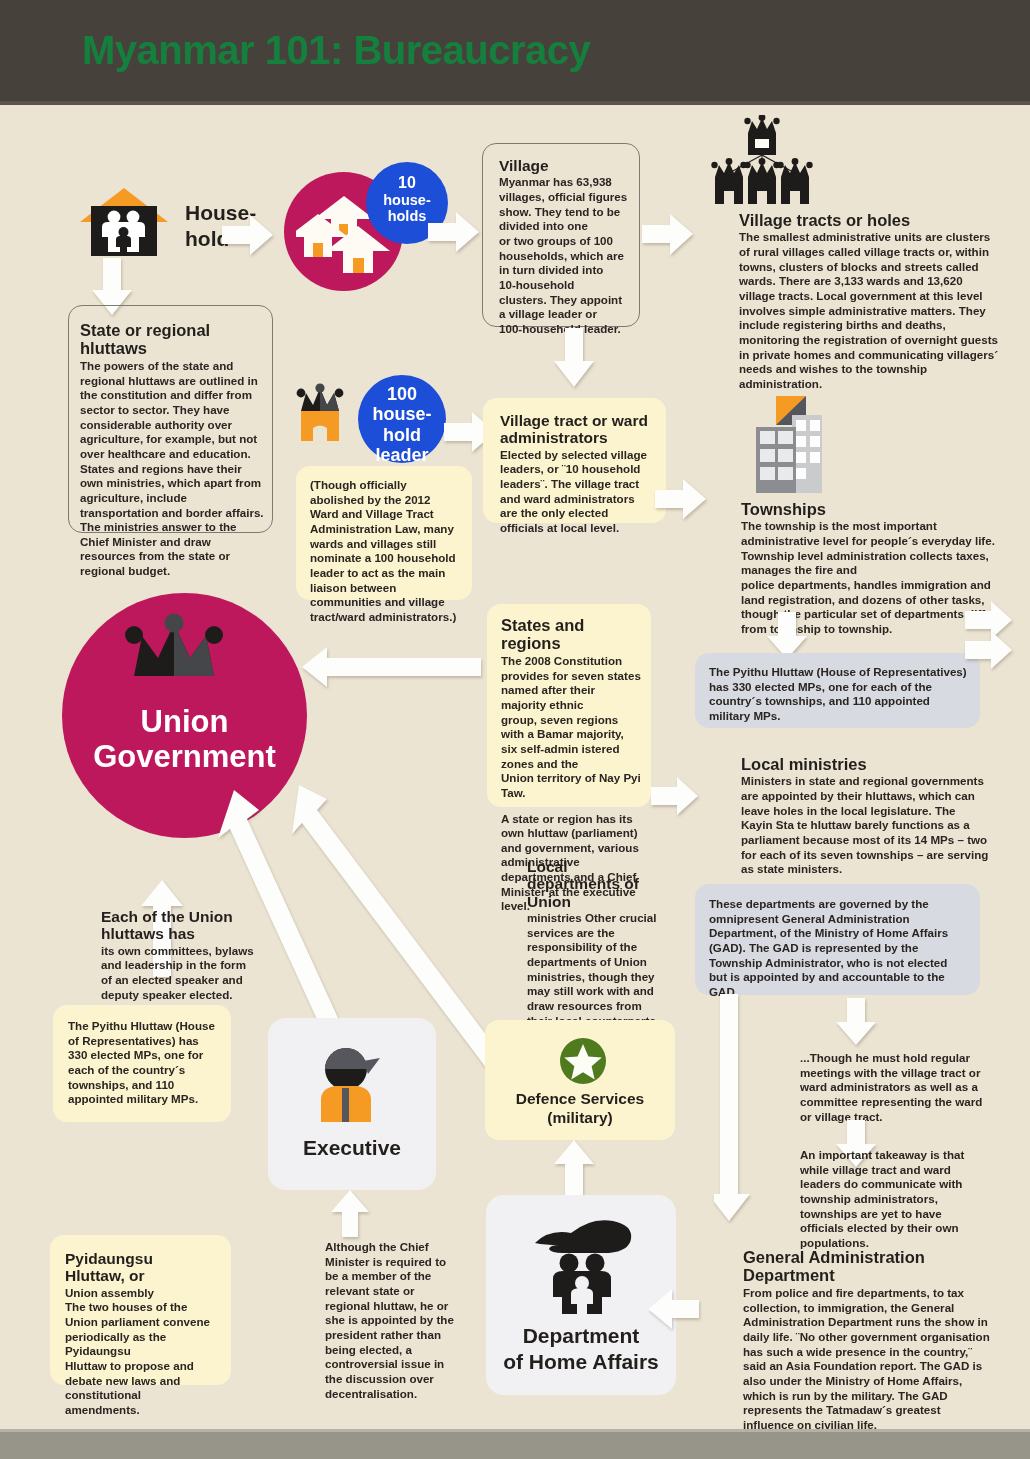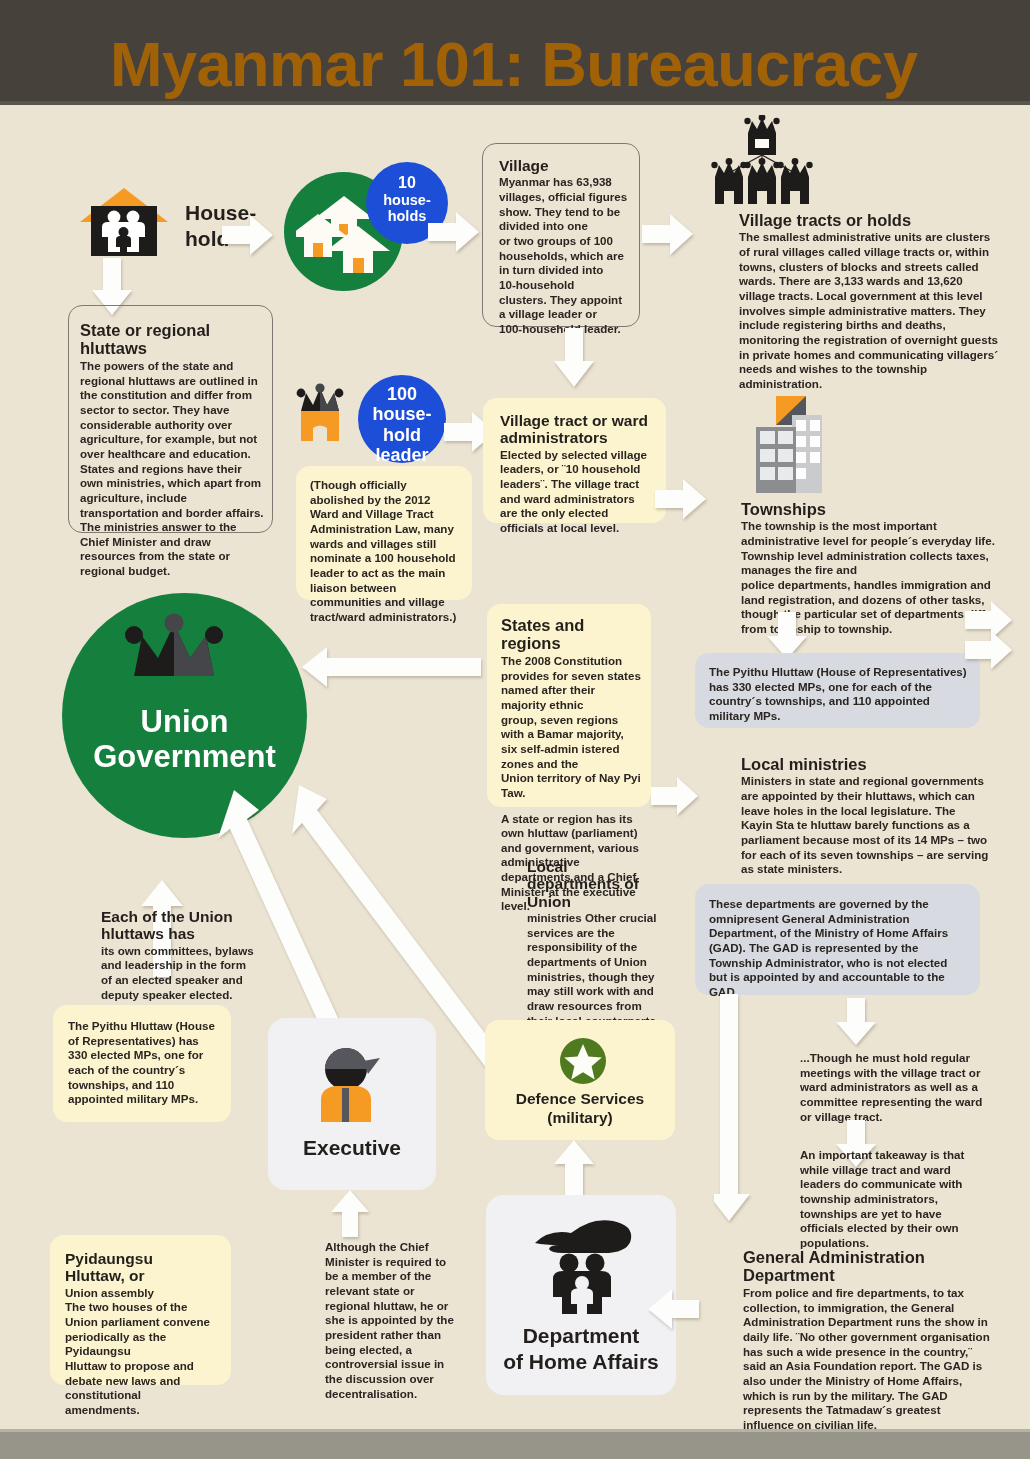--- a/index.html
+++ b/index.html
@@ -9,22 +9,22 @@
     font-family:"Liberation Sans", sans-serif;
     position:relative;overflow:hidden;
     color:#231f1c;
   }
   .page{position:relative;width:1030px;height:1459px;overflow:hidden;}
 
   
   .header{position:absolute;left:0;top:0;width:1030px;height:101px;background:#46423b;}
   .header-title{
     position:absolute;left:82px;top:28px;
-    font-size:63px;font-weight:bold;color:#a16207;
-    letter-spacing:-0.5px;white-space:nowrap;margin-left:28px;
+    font-size:40px;font-weight:bold;color:#15803d;
+    letter-spacing:-0.5px;white-space:nowrap;
   }
   .header-rule{position:absolute;left:0;top:101px;width:1030px;height:4px;background:#5b564d;}
   .footer-bar{position:absolute;left:0;top:1432px;width:1030px;height:27px;background:#97958a;}
   .footer-rule{position:absolute;left:0;top:1429px;width:1030px;height:3px;background:#b5b2a6;}
 
   
   .box{position:absolute;box-sizing:border-box;padding-left:41px;}
   .box-outline{border:1.6px solid #7e7a72;border-radius:14px;background:transparent;}
   .box-cream{background:#fcf4cf;border-radius:14px;}
   .box-grey{background:#d7dae0;border-radius:14px;}
@@ -36,21 +36,21 @@
   .body-t{font-size:11.6px;line-height:1.265;font-weight:bold;color:#2a2521;}
   .inner{position:absolute;}
 
   
   .arrow{position:absolute;}
   .arrow svg{display:block;filter:drop-shadow(1px 2px 1.5px rgba(90,80,60,0.30));}
   .ar-fill{fill:#fdfdfb;}
 
   
   .circ{position:absolute;border-radius:50%;}
-  .circ-orange{background:#15803d;}
+  .circ-orange{background:#be185d;}
   .circ-dark{background:#1d4ed8;}
   .badge-txt{
     position:absolute;color:#fff;font-weight:bold;text-align:center;
     font-size:16px;line-height:1.13;width:100%;
   }
   .union-label{
     position:absolute;width:100%;text-align:center;color:#fff;
     font-size:31px;font-weight:bold;line-height:1.12;
   }
 
@@ -179,21 +179,21 @@
         <circle cx="93.5" cy="50" r="3.2"></circle>
           <circle cx="108" cy="46.5" r="3.4"></circle>
           <circle cx="122.5" cy="50" r="3.2"></circle>
         <rect x="94" y="62" width="28" height="27"></rect>
       </g>
       <rect x="103" y="76" width="10" height="13" fill="#ece4d3"></rect>
     </svg>
   </div>
 
   <div class="box box-plain" style="left:698px;top:211px;width:300px;height:140px;">
-    <div class="h-title big">Village tracts or holds</div>
+    <div class="h-title big">Village tracts or holes</div>
     <div class="body-t">The smallest administrative units are clusters of rural villages called village tracts or, within towns, clusters of blocks and streets called wards. There are 3,133 wards and 13,620 village tracts. Local government at this level involves simple administrative matters. They include registering births and deaths, monitoring the registration of overnight guests in private homes and communicating villagers´ needs and wishes to the township administration.</div>
   </div>
 
   <div class="box box-outline" style="left:68px;top:305px;width:205px;height:228px;">
     <div class="inner" style="left:11px;top:15px;width:184px;">
       <div class="h-title big">State or regional hluttaws</div>
       <div class="body-t" style="white-space:pre-line;">The powers of the state and regional hluttaws are outlined in the constitution and differ from sector to sector. They have considerable authority over agriculture, for example, but not over healthcare and education.
 States and regions have their own ministries, which apart from agriculture, include transportation and border affairs.
 The ministries answer to the Chief Minister and draw resources from the state or regional budget.</div>
     </div>

